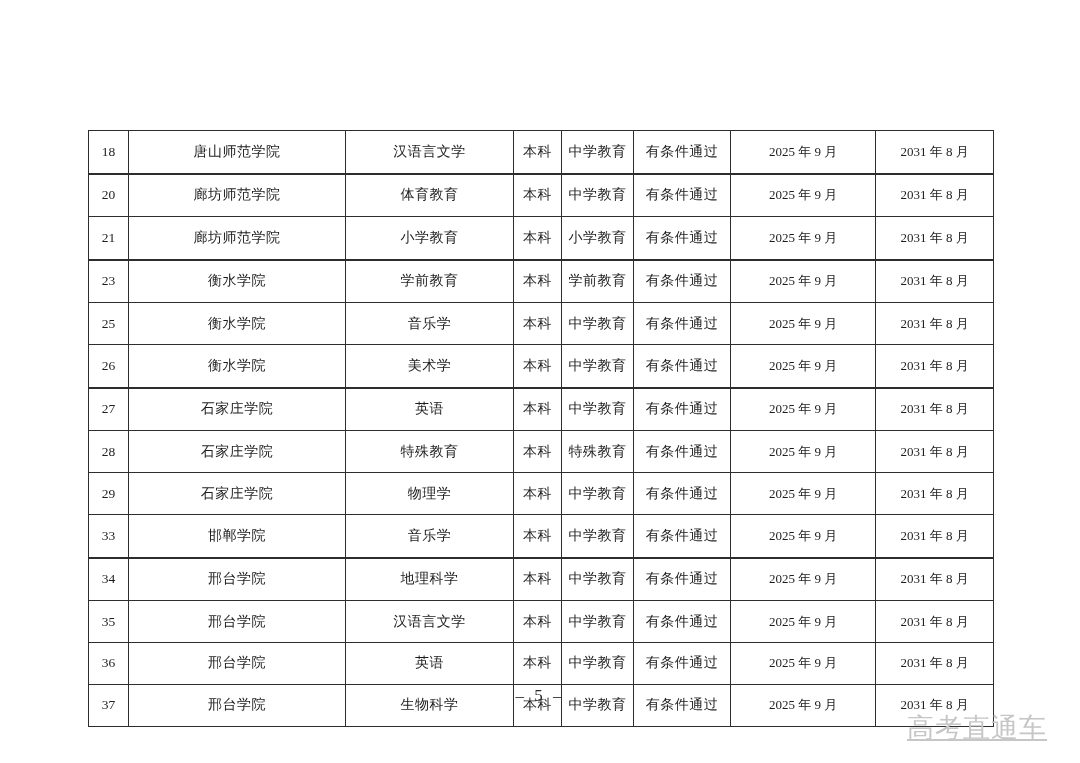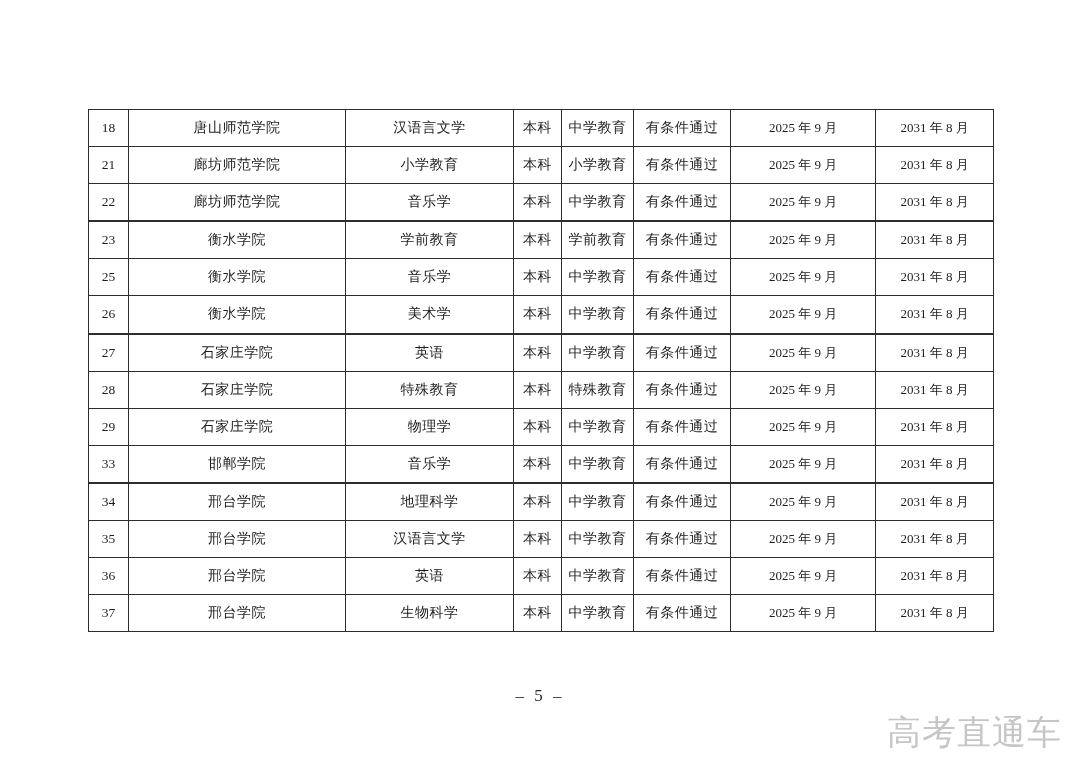--- a/index.html
+++ b/index.html
@@ -7,23 +7,23 @@
     position: relative;
     width: 1080px;
     height: 763px;
     background: #ffffff;
     font-family: "Liberation Serif", serif;
     overflow: hidden;
   }
   table.doc-table {
     position: absolute;
     left: 88px;
-    top: 109px;
+    top: 130px;
     width: 905px;
-    height: 523px;
+    height: 597px;
     border-collapse: collapse;
     table-layout: fixed;
     border-radius: 23px;
   }
   table.doc-table td {
     border: 1px solid #2d2d2d;
     text-align: center;
     vertical-align: middle;
     font-size: 14px;
     color: #1d1d1d;
@@ -42,25 +42,26 @@
     width: 100%;
     text-align: center;
     font-size: 17px;
     color: #2a2a2a;
     letter-spacing: 3px;
     font-family: "Liberation Serif", serif;
   }
   .watermark {
     position: absolute;
     top: 710px;
-    right: 18px;
-    font-size: 34px;
+    right: 33px;
+    font-size: 27px;
     color: #c6c6c6;
     letter-spacing: 1px;
     font-family: "Liberation Sans", sans-serif;
+    text-decoration: underline;
   }
 </style>
 </head>
 <body>
 
 <div class="page">
 
   <table class="doc-table">
     <colgroup>
       <col style="width:40px">
@@ -76,40 +77,40 @@
         <tr>
           <td class="c-no">18</td>
           <td class="c-college">唐山师范学院</td>
           <td class="c-major">汉语言文学</td>
           <td class="c-level">本科</td>
           <td class="c-type">中学教育</td>
           <td class="c-status">有条件通过</td>
           <td class="c-date">2025 年 9 月</td>
           <td class="c-date">2031 年 8 月</td>
         </tr>
+        <tr class="tt">
+          <td class="c-no">20</td>
+          <td class="c-college">廊坊师范学院</td>
+          <td class="c-major">体育教育</td>
+          <td class="c-level">本科</td>
+          <td class="c-type">中学教育</td>
+          <td class="c-status">有条件通过</td>
+          <td class="c-date">2025 年 9 月</td>
+          <td class="c-date">2031 年 8 月</td>
+        </tr>
         <tr>
           <td class="c-no">21</td>
           <td class="c-college">廊坊师范学院</td>
           <td class="c-major">小学教育</td>
           <td class="c-level">本科</td>
           <td class="c-type">小学教育</td>
           <td class="c-status">有条件通过</td>
           <td class="c-date">2025 年 9 月</td>
           <td class="c-date">2031 年 8 月</td>
         </tr>
-        <tr>
-          <td class="c-no">22</td>
-          <td class="c-college">廊坊师范学院</td>
-          <td class="c-major">音乐学</td>
-          <td class="c-level">本科</td>
-          <td class="c-type">中学教育</td>
-          <td class="c-status">有条件通过</td>
-          <td class="c-date">2025 年 9 月</td>
-          <td class="c-date">2031 年 8 月</td>
-        </tr>
         <tr class="tt">
           <td class="c-no">23</td>
           <td class="c-college">衡水学院</td>
           <td class="c-major">学前教育</td>
           <td class="c-level">本科</td>
           <td class="c-type">学前教育</td>
           <td class="c-status">有条件通过</td>
           <td class="c-date">2025 年 9 月</td>
           <td class="c-date">2031 年 8 月</td>
         </tr>

